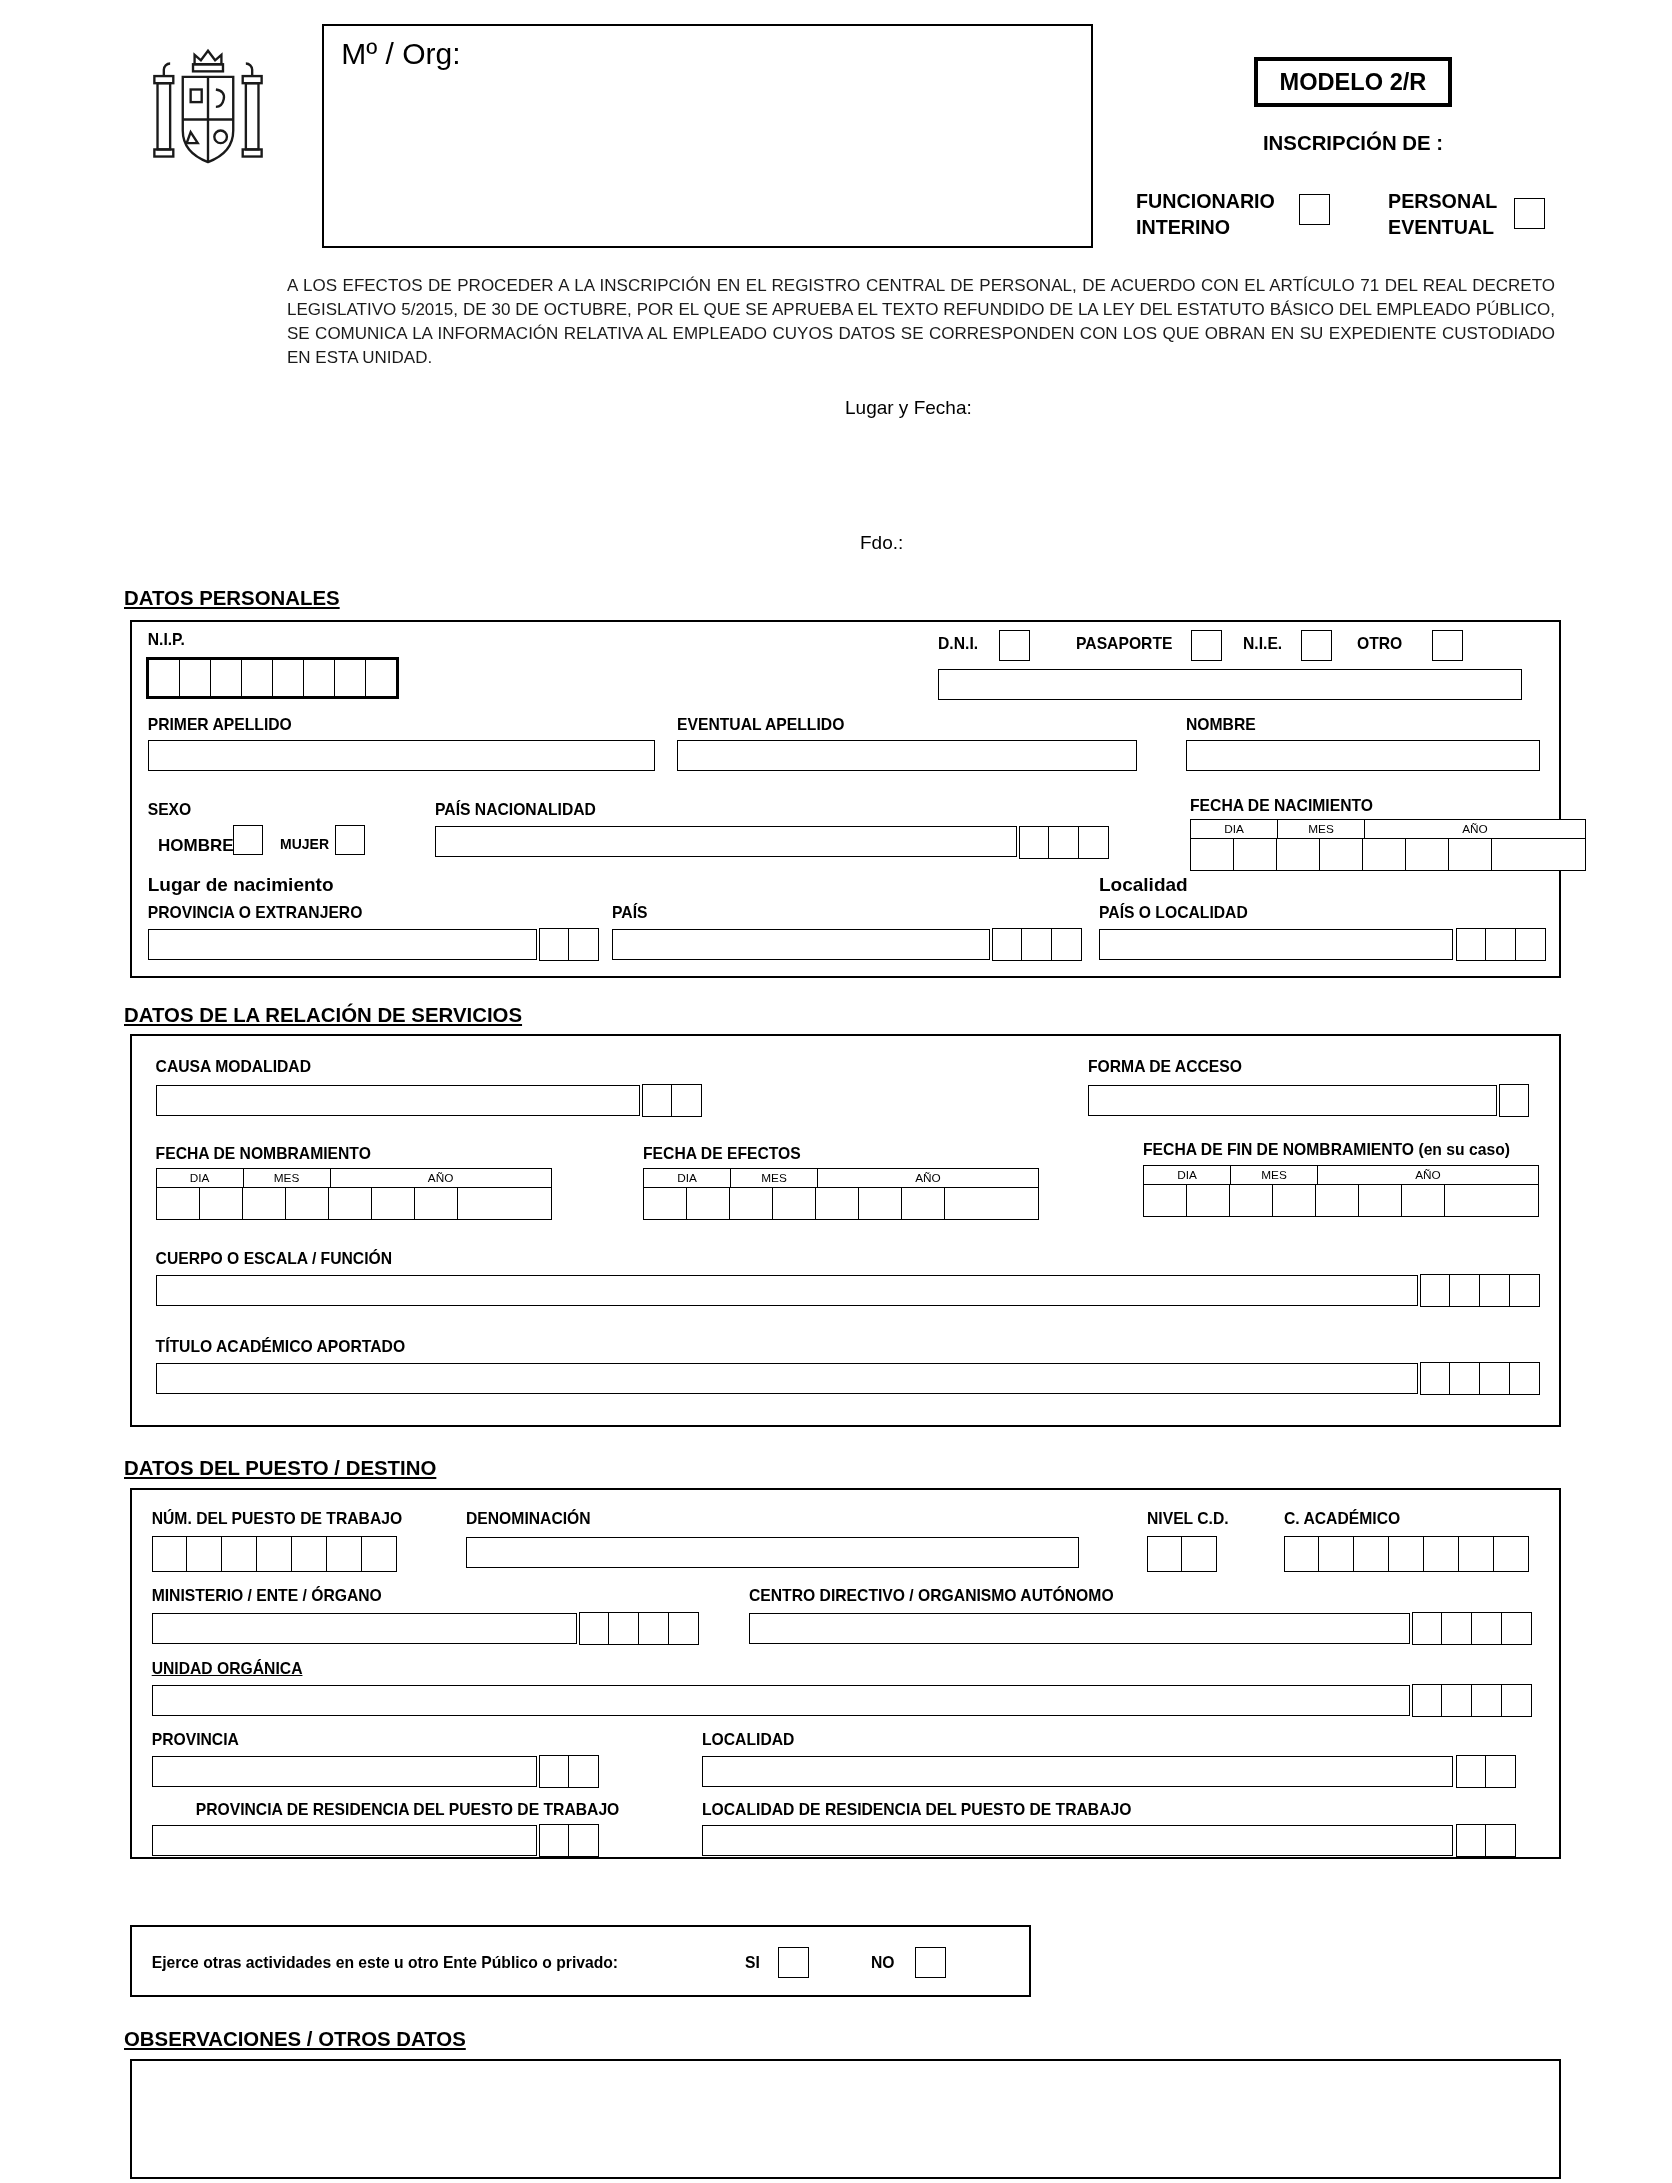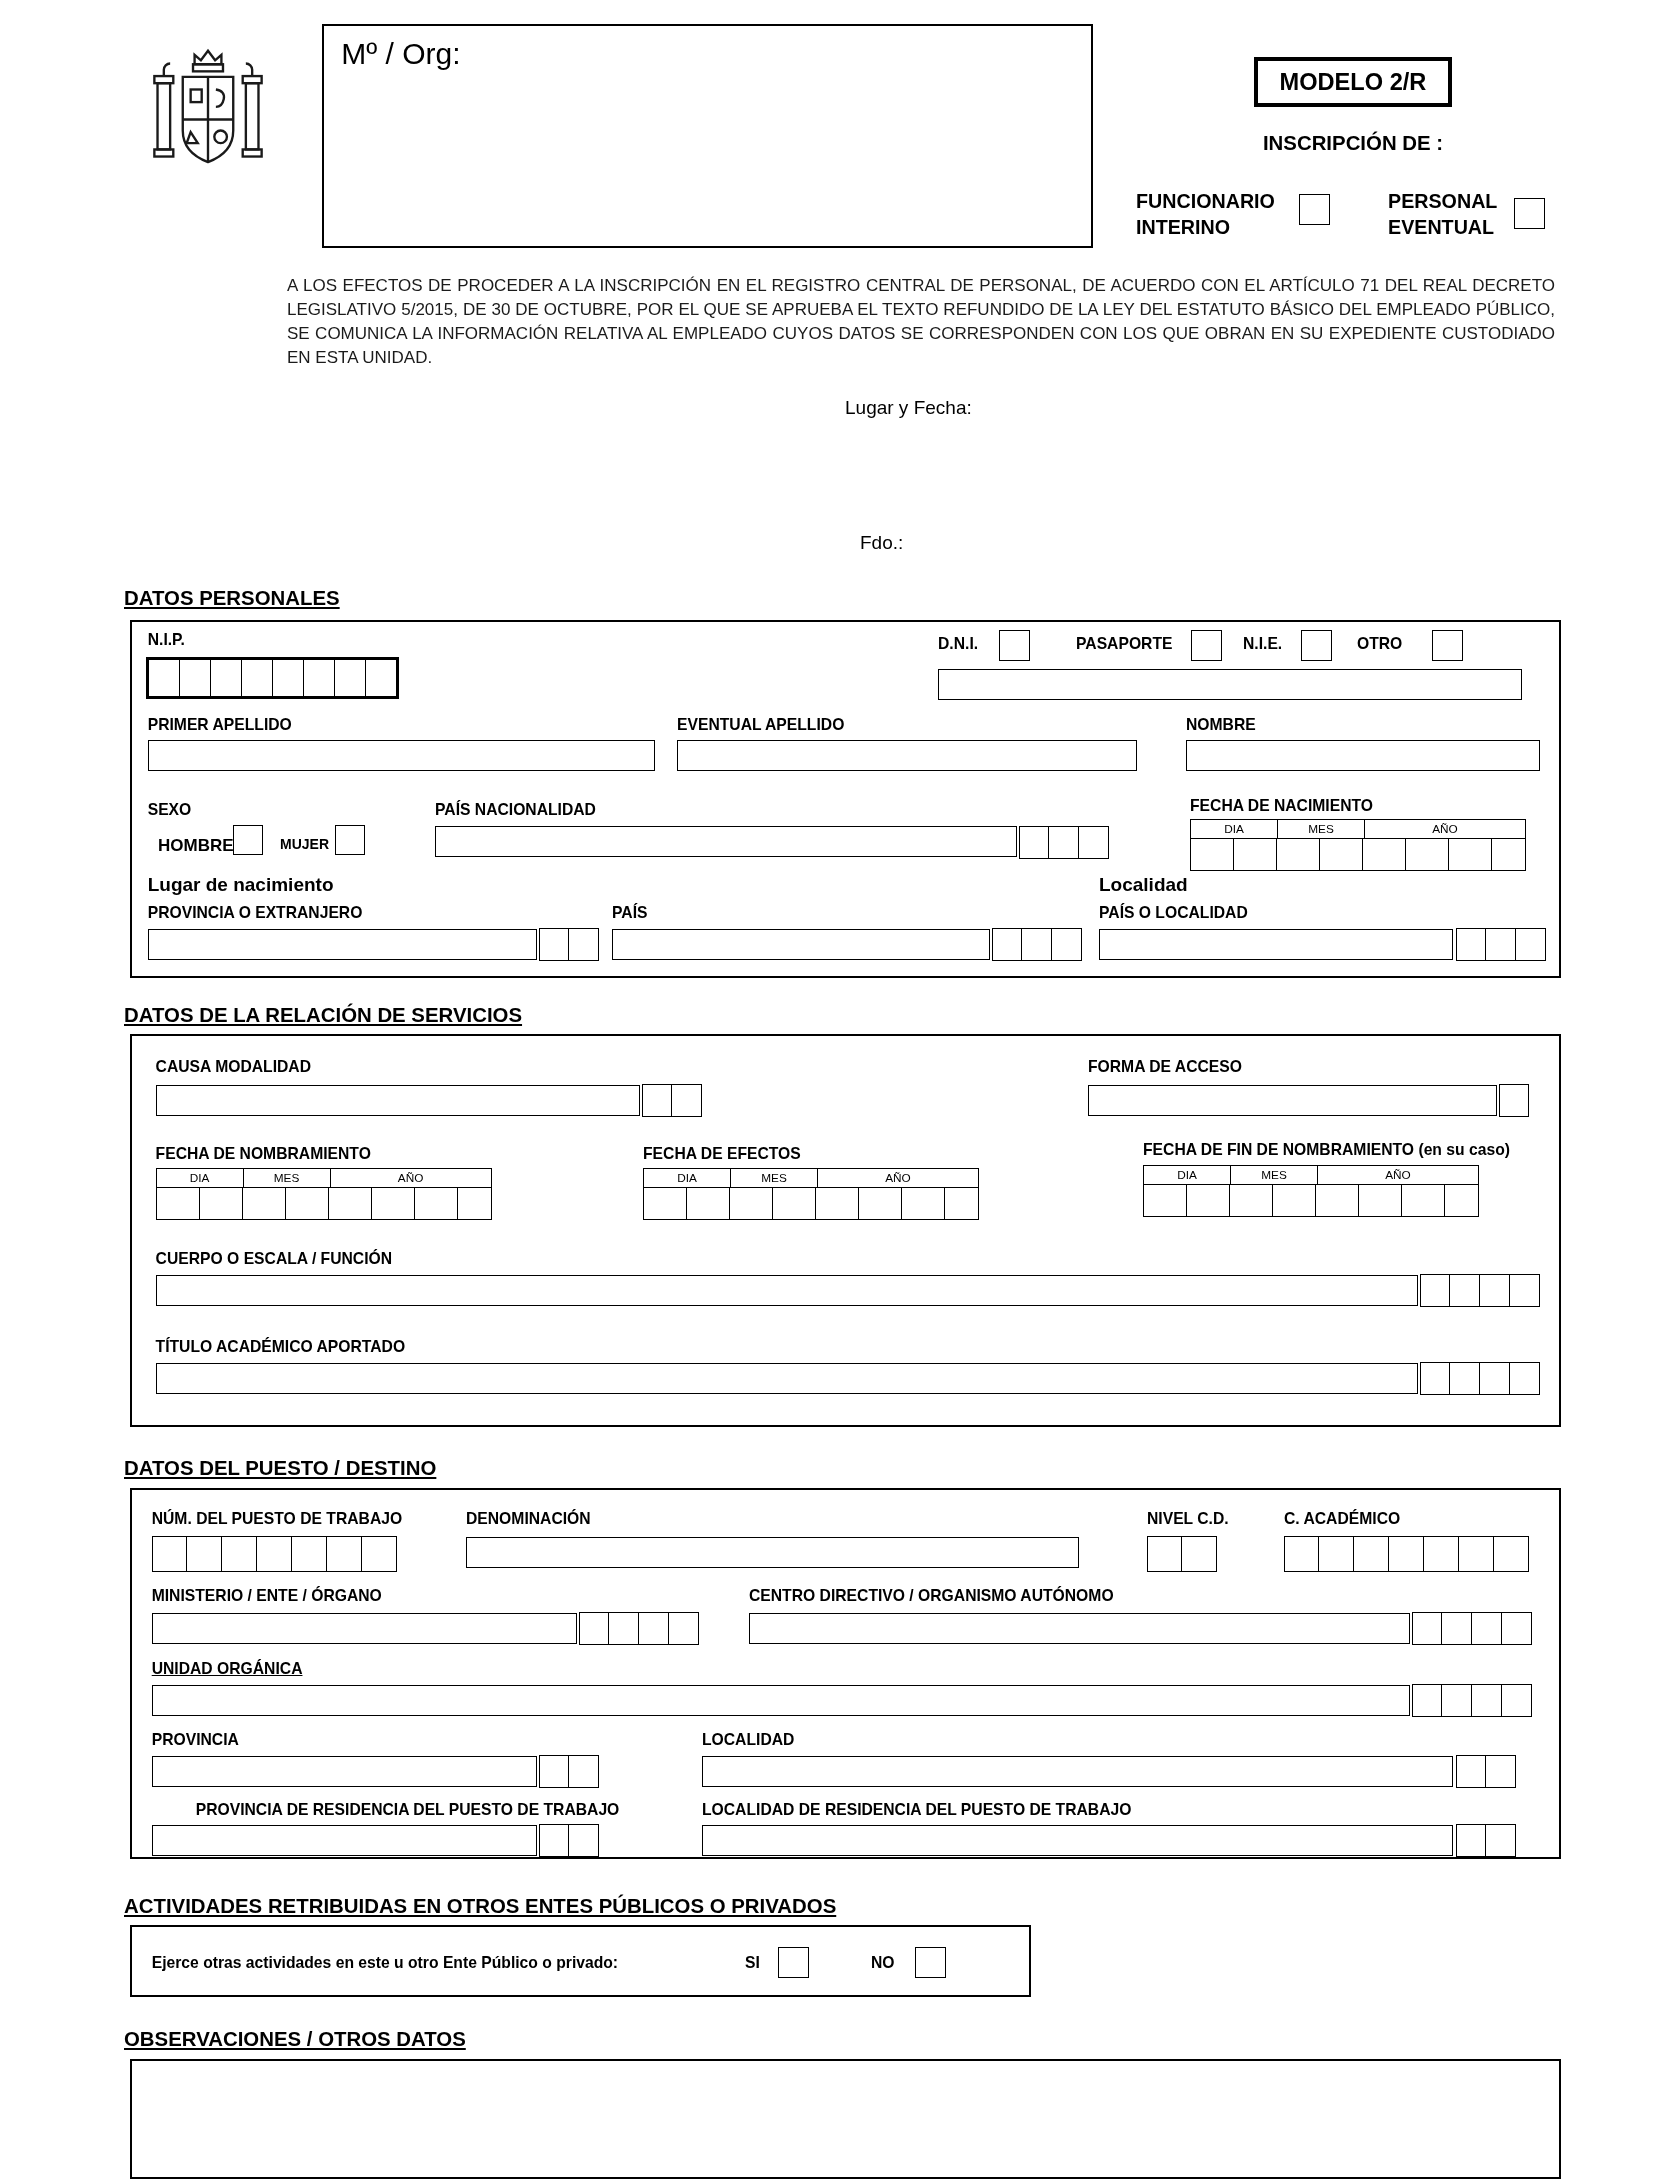--- a/index.html
+++ b/index.html
@@ -13,21 +13,21 @@
   .secbox { position:absolute; border:2.4px solid #000; background:#fff; }
   .inp { position:absolute; border:1.6px solid #000; background:#fff; height:31px; }
   .cb { position:absolute; width:31px; height:31px; border:1.6px solid #000; background:#fff; }
   .cells { position:absolute; display:flex; }
   .cells .c { width:30px; height:33px; border:1.6px solid #000; border-left:none; background:#fff; }
   .cells .c:first-child { border-left:1.6px solid #000; }
   .cells-lg .c { width:35px; height:36px; }
   .nipgrid { position:absolute; display:flex; border:3.9px solid #000; background:#fff; }
   .nipgrid .c { flex:1; border-right:1.6px solid #000; height:100%; }
   .nipgrid .c:last-child { border-right:none; }
-  .dategrid { position:absolute; width:336px; border:1.6px solid #000; background:#fff; }
+  .dategrid { position:absolute; width:396px; border:1.6px solid #000; background:#fff; }
   .dg-head { display:flex; height:19px; border-bottom:1.6px solid #000; }
   .dg-h { display:flex; align-items:center; justify-content:center; font-size:11.8px; font-weight:400; border-right:1.6px solid #000; }
   .dg-h.g2 { width:87px; }
   .dg-h.g4 { flex:1; border-right:none; }
   .dg-cells { display:flex; height:31px; }
   .dg-cells .c { width:43px; border-right:1.6px solid #000; }
   .dg-cells .c:last-child { border-right:none; flex:1; }
   .para { position:absolute; font-size:17px; line-height:1.42; text-align:justify; color:#1b1b1b; }
   .plain { position:absolute; font-size:19px; }
   .twoline { position:absolute; font-weight:700; font-size:19.7px; line-height:1.3; }
@@ -353,21 +353,20 @@
       </div>
 
     <span class="lbl" style="left:570px;top:311px;">LOCALIDAD DE RESIDENCIA DEL PUESTO DE TRABAJO</span>
     <div class="inp" style="left:570px;top:335px;width:751px;"></div>
     <div class="cells" style="left:1324px;top:334px;">
         <span class="c"></span>
         <span class="c"></span>
       </div>
   </div>
 
-  <div class="heading" style="left:124px;top:1895px;">ACTIVIDADES RETRIBUIDAS EN OTROS ENTES PÚBLICOS O PRIVADOS</div>
 
   <div class="secbox" style="left:130px;top:1925px;width:901px;height:72px;">
     <span class="lbl" style="left:19.7px;top:27px;">Ejerce otras actividades en este u otro Ente Público o privado:</span>
     <span class="lbl" style="left:613px;top:27px;">SI</span>
     <span class="cb" style="left:646px;top:20.4px;"></span>
     <span class="lbl" style="left:739px;top:27px;">NO</span>
     <span class="cb" style="left:783px;top:20.4px;"></span>
   </div>
 
   <div class="heading" style="left:124px;top:2028px;">OBSERVACIONES / OTROS DATOS</div>

